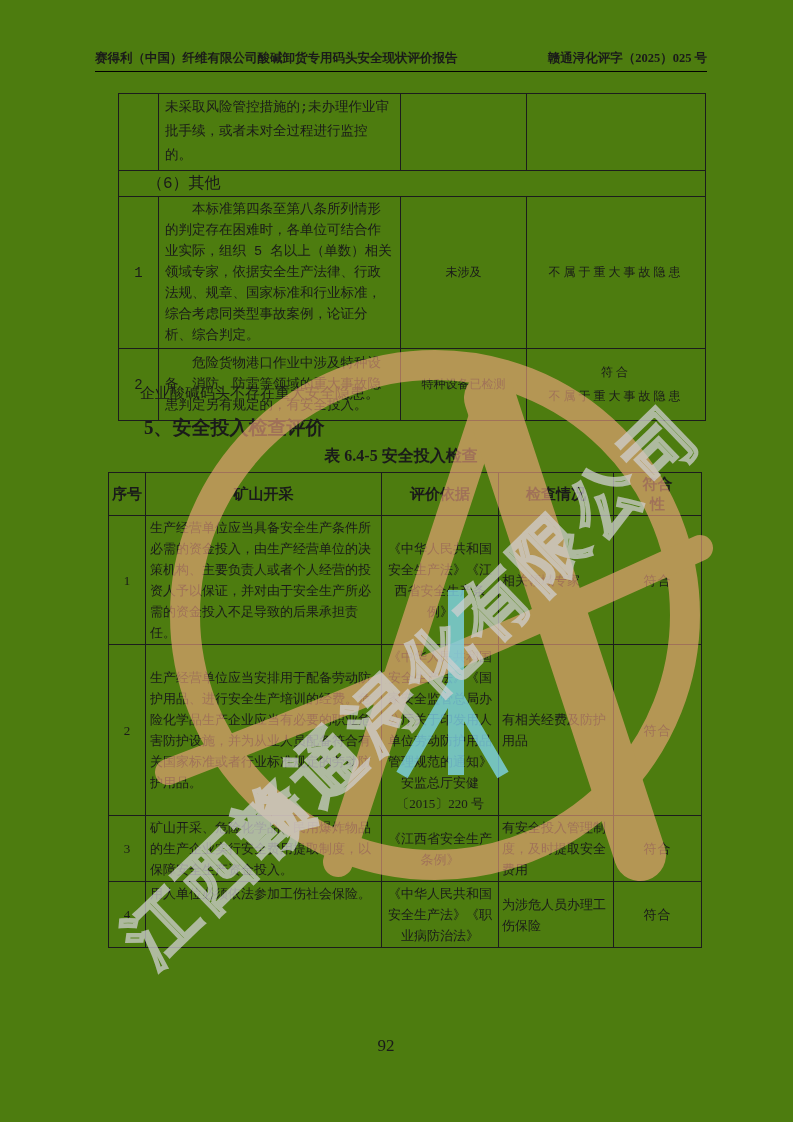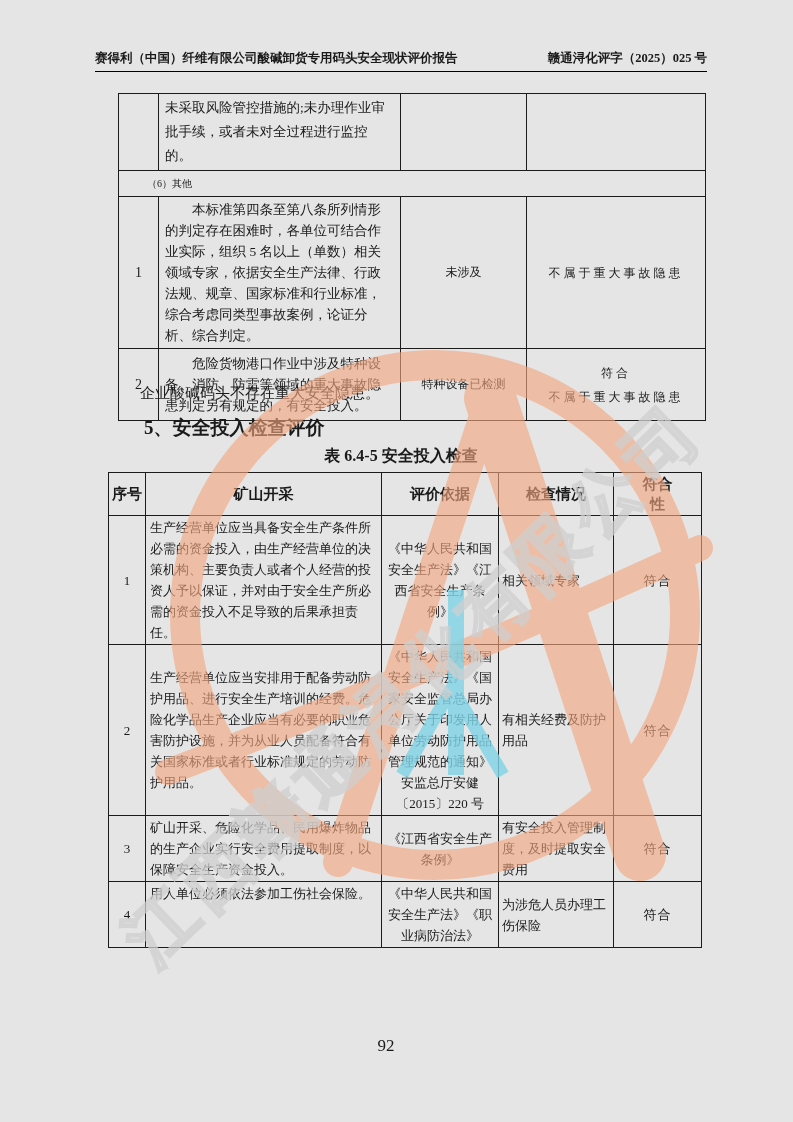--- a/index.html
+++ b/index.html
@@ -1,21 +1,21 @@
 <!DOCTYPE html>
 <html><head>
 <meta charset="utf-8">
 <style>
   * { margin: 0; padding: 0; box-sizing: border-box; }
   html, body { background: #888; }
   .page {
     position: relative;
     width: 793px;
     height: 1122px;
-    background: #e5e5e5;
+    background: #4d7c0f;
     font-family: "Liberation Serif", serif;
     color: #1a1a1a;
     overflow: hidden;
     margin: 0 auto;
   }
   
   .header {
     position: absolute;
     top: 50px; left: 95px; width: 612px;
     display: flex; justify-content: space-between; align-items: flex-end;
@@ -26,33 +26,33 @@
   }
   
   table { border-collapse: collapse; table-layout: fixed; position: absolute; }
   td, th {
     border: 1px solid #1c1c1c;
     vertical-align: middle;
     overflow: hidden;
     font-weight: normal;
   }
   
-  .t1 { top: 93px; left: 118px; width: 587px; font-size: 13.5px; }
+  .t1 { top: 93px; left: 118px; width: 587px; font-size: 13.5px; font-family: Liberation Mono, monospace; }
   .t1 td { padding: 2px 6px; }
   .t1 .no-cell { text-align: center; font-size: 14px; padding: 0; }
   .t1 .content-cell { text-align: left; line-height: 21px; }
   .t1 .cont-cell { line-height: 24px; vertical-align: top; }
   .t1 .indent { text-indent: 2em; }
   .t1 .mid-cell { text-align: center; font-size: 12px; padding: 0 2px; }
   .t1 .concl-cell {
     text-align: center; font-size: 12px; letter-spacing: 3px;
     line-height: 24px; padding: 0 5px;
   }
   .t1 .concl-cell span { display: block; }
-  .t1 .section-cell { text-align: left; padding-left: 28px; font-size: 10px; }
+  .t1 .section-cell { text-align: left; padding-left: 28px; font-size: 16px; }
   
   .paragraph {
     position: absolute; top: 381px; left: 140px;
     font-size: 15px; line-height: 24px;
   }
   .section-heading {
     position: absolute; top: 415px; left: 144px;
     font-size: 19px; font-weight: bold; line-height: 26px;
   }
   .table-title {

